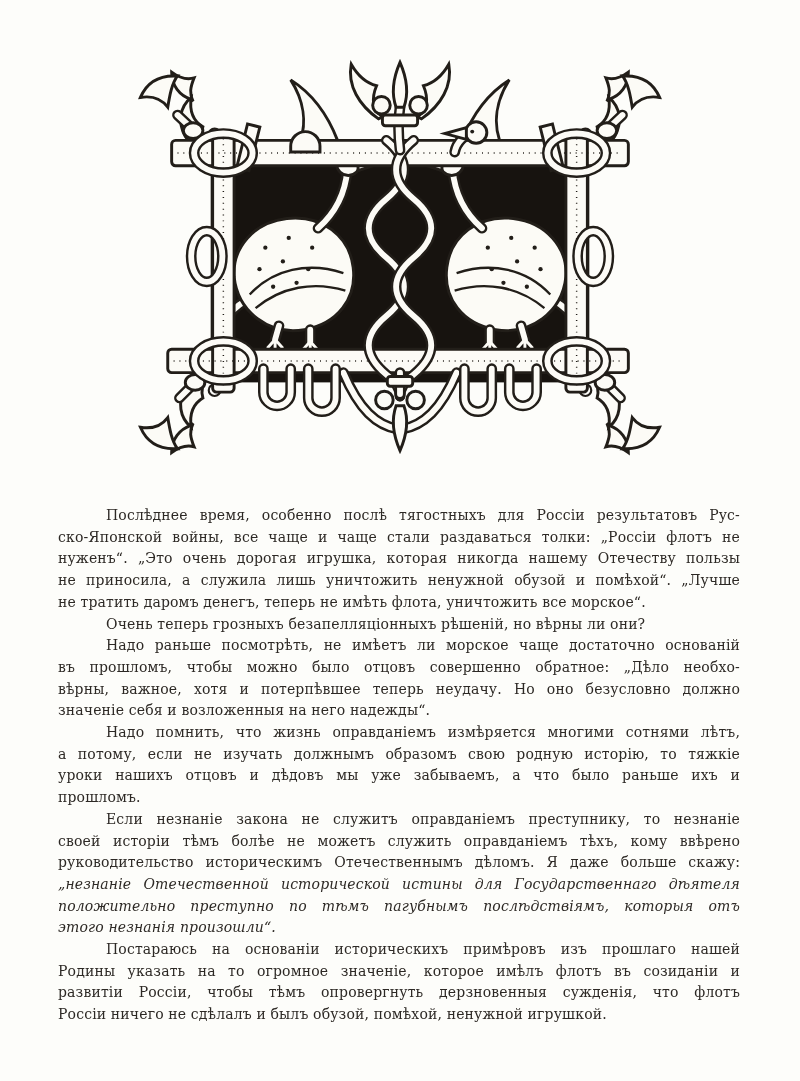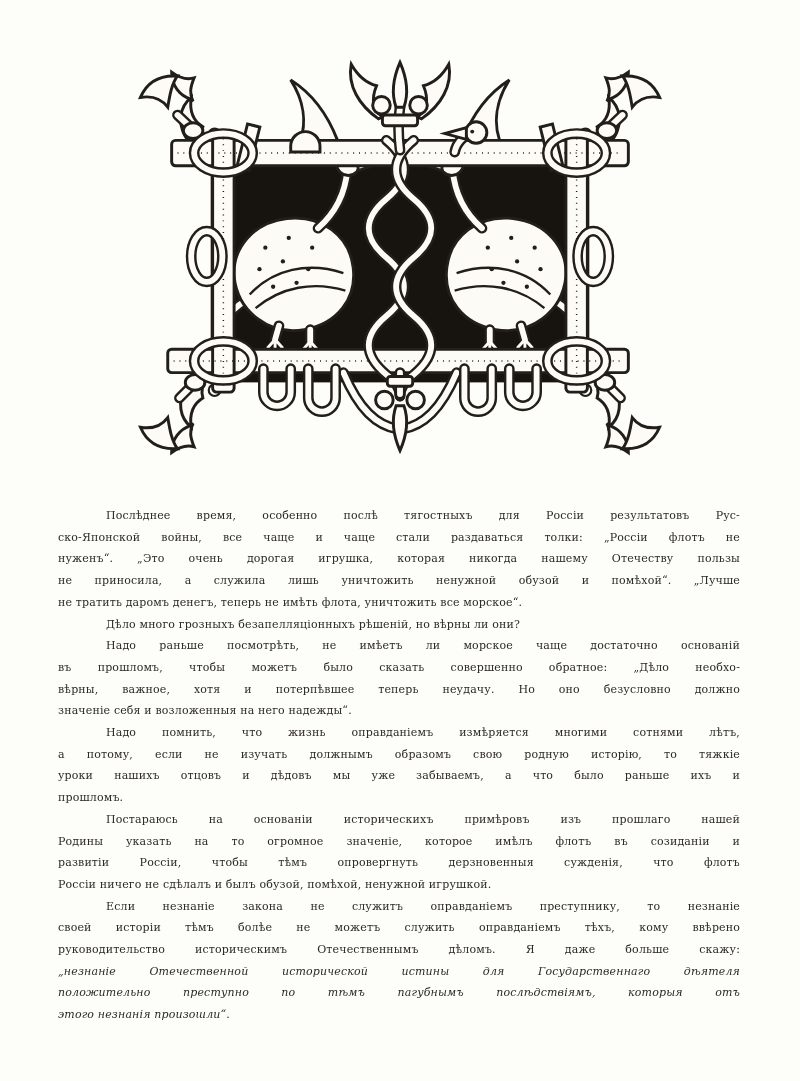--- a/index.html
+++ b/index.html
@@ -11,21 +11,21 @@
   }
   .ornament{
     position:absolute;left:117px;top:56px;width:566px;height:401px;
   }
   .textblock{
     position:absolute;left:58px;top:505px;width:682px;
     color:#2d2925;
   }
   .para{margin:0;padding:0}
   .line{
-    font-size:11px;
+    font-size:14px;
     line-height:21.7px;
     letter-spacing:.15px;
     text-align:justify;
     text-align-last:justify;
     -moz-text-align-last:justify;
   }
   .line.first{text-indent:48px}
   .line.lastline{text-align-last:left;-moz-text-align-last:left}
   .line.em{font-style:italic}
   
@@ -202,43 +202,43 @@
 
   <div class="textblock" style="color: rgb(45, 41, 37);">
       <div class="para">
         <div class="line first">Послѣднее время, особенно послѣ тягостныхъ для Россіи результатовъ Рус-</div>
         <div class="line">ско-Японской войны, все чаще и чаще стали раздаваться толки: „Россіи флотъ не</div>
         <div class="line">нуженъ“. „Это очень дорогая игрушка, которая никогда нашему Отечеству пользы</div>
         <div class="line">не приносила, а служила лишь уничтожить ненужной обузой и помѣхой“. „Лучше</div>
         <div class="line lastline">не тратить даромъ денегъ, теперь не имѣть флота, уничтожить все морское“.</div>
       </div>
       <div class="para">
-        <div class="line first lastline">Дѣло много грозныхъ безапелляціонныхъ рѣшеній, но вѣрны ли они?</div>
+        <div class="line first lastline">Очень теперь грозныхъ безапелляціонныхъ рѣшеній, но вѣрны ли они?</div>
       </div>
       <div class="para">
         <div class="line first">Надо раньше посмотрѣть, не имѣетъ ли морское чаще достаточно основаній</div>
-        <div class="line">въ прошломъ, чтобы можетъ было сказать совершенно обратное: „Дѣло необхо-</div>
+        <div class="line">въ прошломъ, чтобы можно было отцовъ совершенно обратное: „Дѣло необхо-</div>
         <div class="line">вѣрны, важное, хотя и потерпѣвшее теперь неудачу. Но оно безусловно должно</div>
         <div class="line lastline">значеніе себя и возложенныя на него надежды“.</div>
       </div>
       <div class="para">
         <div class="line first">Надо помнить, что жизнь оправданіемъ измѣряется многими сотнями лѣтъ,</div>
         <div class="line">а потому, если не изучать должнымъ образомъ свою родную исторію, то тяжкіе</div>
         <div class="line">уроки нашихъ отцовъ и дѣдовъ мы уже забываемъ, а что было раньше ихъ и</div>
         <div class="line lastline">прошломъ.</div>
-      </div>
-      <div class="para">
-        <div class="line first">Постараюсь на основаніи историческихъ примѣровъ изъ прошлаго нашей</div>
-        <div class="line">Родины указать на то огромное значеніе, которое имѣлъ флотъ въ созиданіи и</div>
-        <div class="line">развитіи Россіи, чтобы тѣмъ опровергнуть дерзновенныя сужденія, что флотъ</div>
-        <div class="line lastline">Россіи ничего не сдѣлалъ и былъ обузой, помѣхой, ненужной игрушкой.</div>
       </div>
       <div class="para">
         <div class="line first">Если незнаніе закона не служитъ оправданіемъ преступнику, то незнаніе</div>
         <div class="line">своей исторіи тѣмъ болѣе не можетъ служить оправданіемъ тѣхъ, кому ввѣрено</div>
         <div class="line">руководительство историческимъ Отечественнымъ дѣломъ. Я даже больше скажу:</div>
         <div class="line em">„незнаніе Отечественной исторической истины для Государственнаго дѣятеля</div>
         <div class="line em">положительно преступно по тѣмъ пагубнымъ послѣдствіямъ, которыя отъ</div>
         <div class="line lastline em">этого незнанія произошли“.</div>
       </div>
+      <div class="para">
+        <div class="line first">Постараюсь на основаніи историческихъ примѣровъ изъ прошлаго нашей</div>
+        <div class="line">Родины указать на то огромное значеніе, которое имѣлъ флотъ въ созиданіи и</div>
+        <div class="line">развитіи Россіи, чтобы тѣмъ опровергнуть дерзновенныя сужденія, что флотъ</div>
+        <div class="line lastline">Россіи ничего не сдѣлалъ и былъ обузой, помѣхой, ненужной игрушкой.</div>
+      </div>
     </div>
 
 </div>
 
 </body></html>

